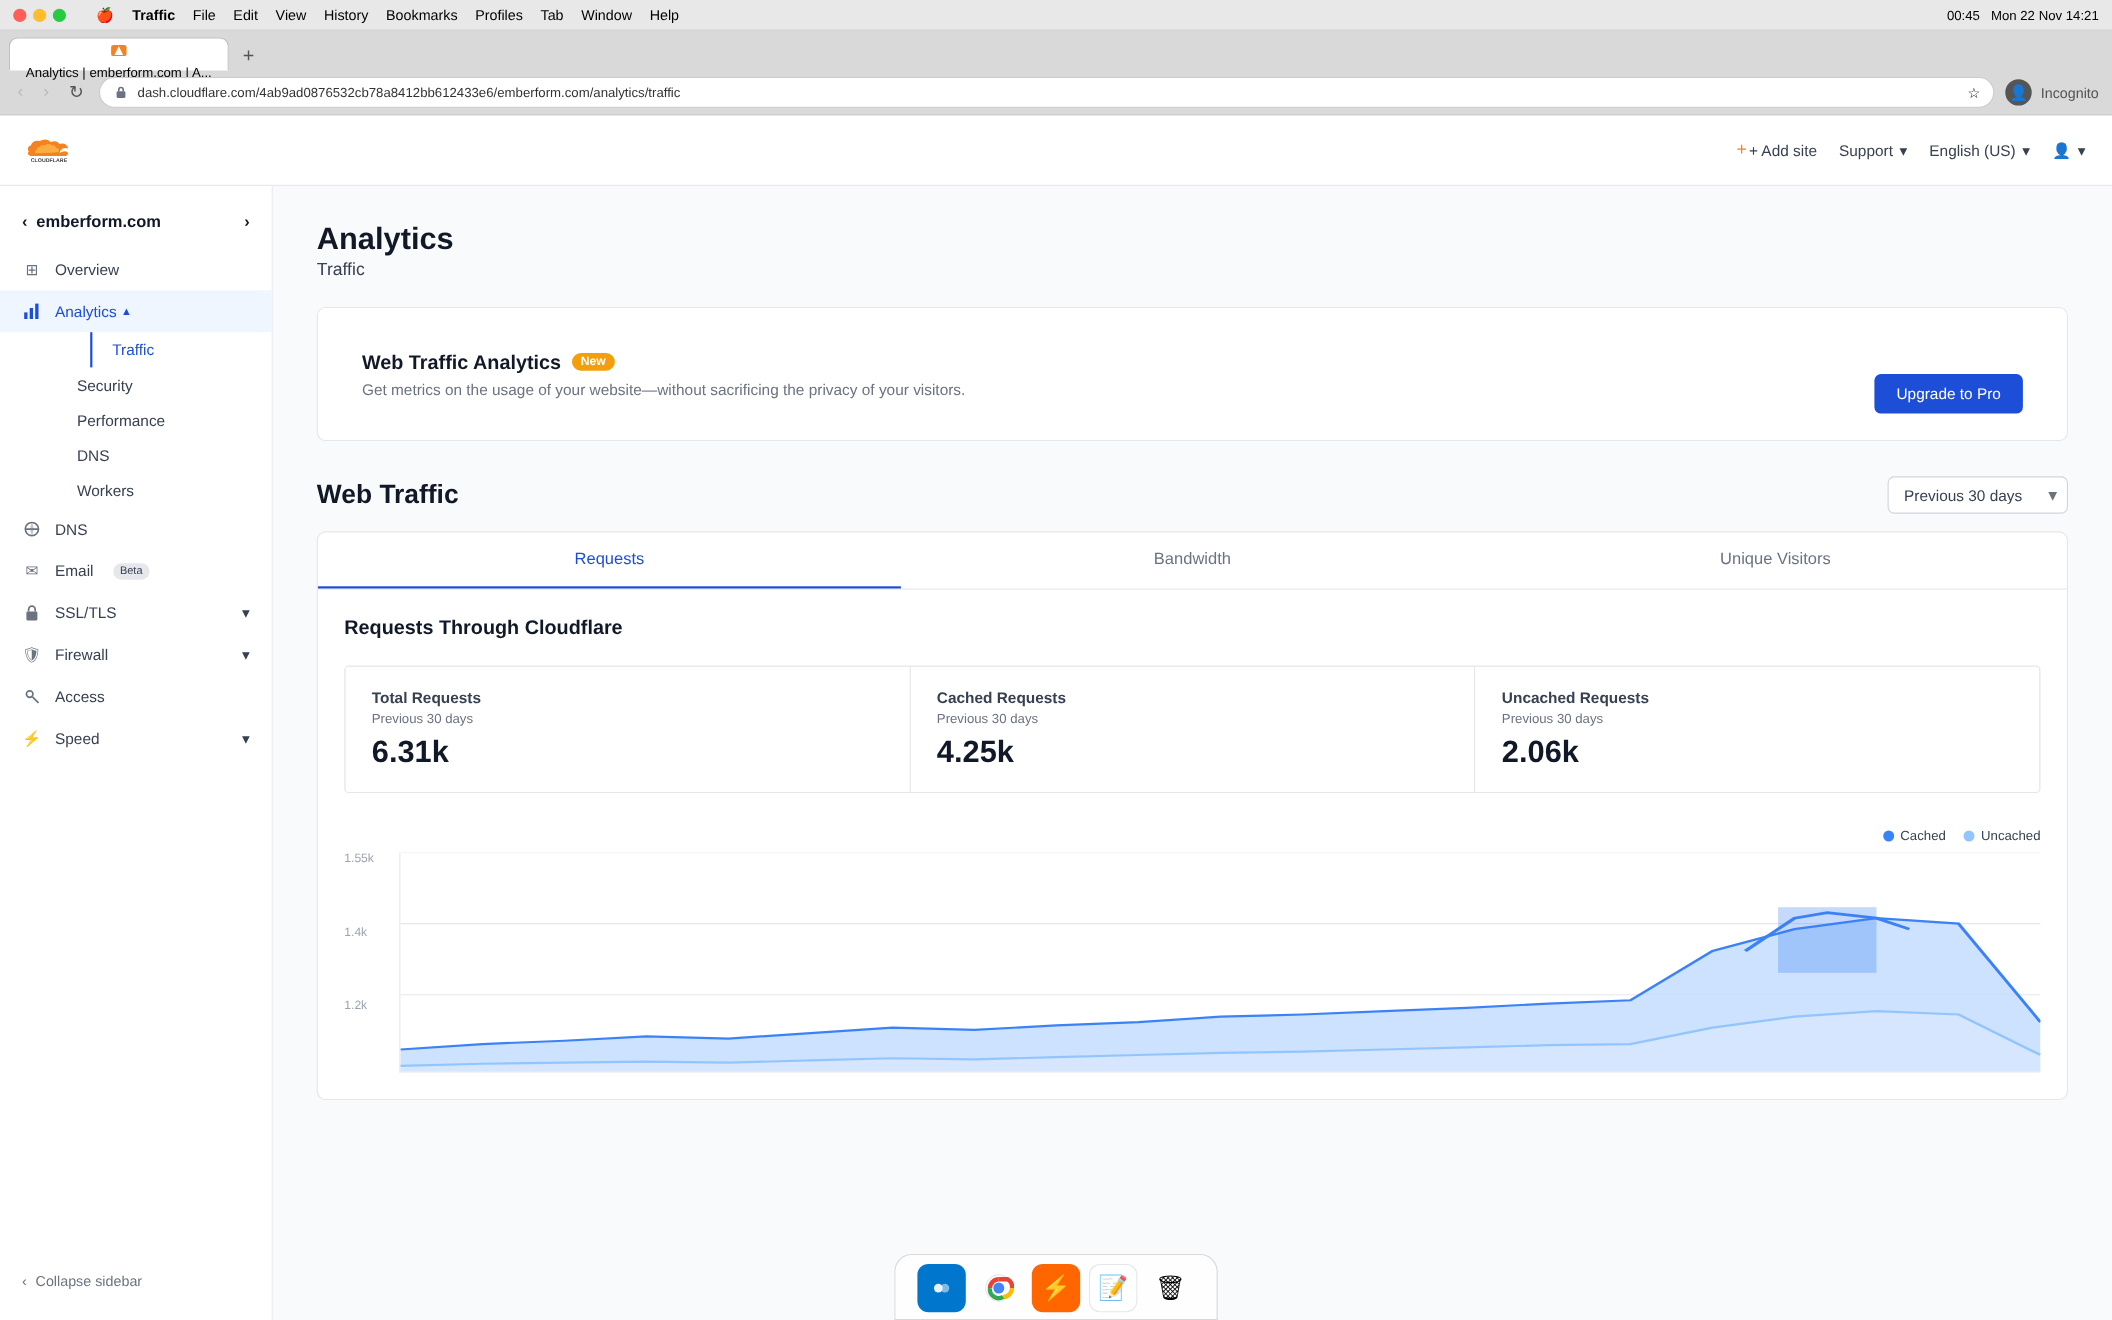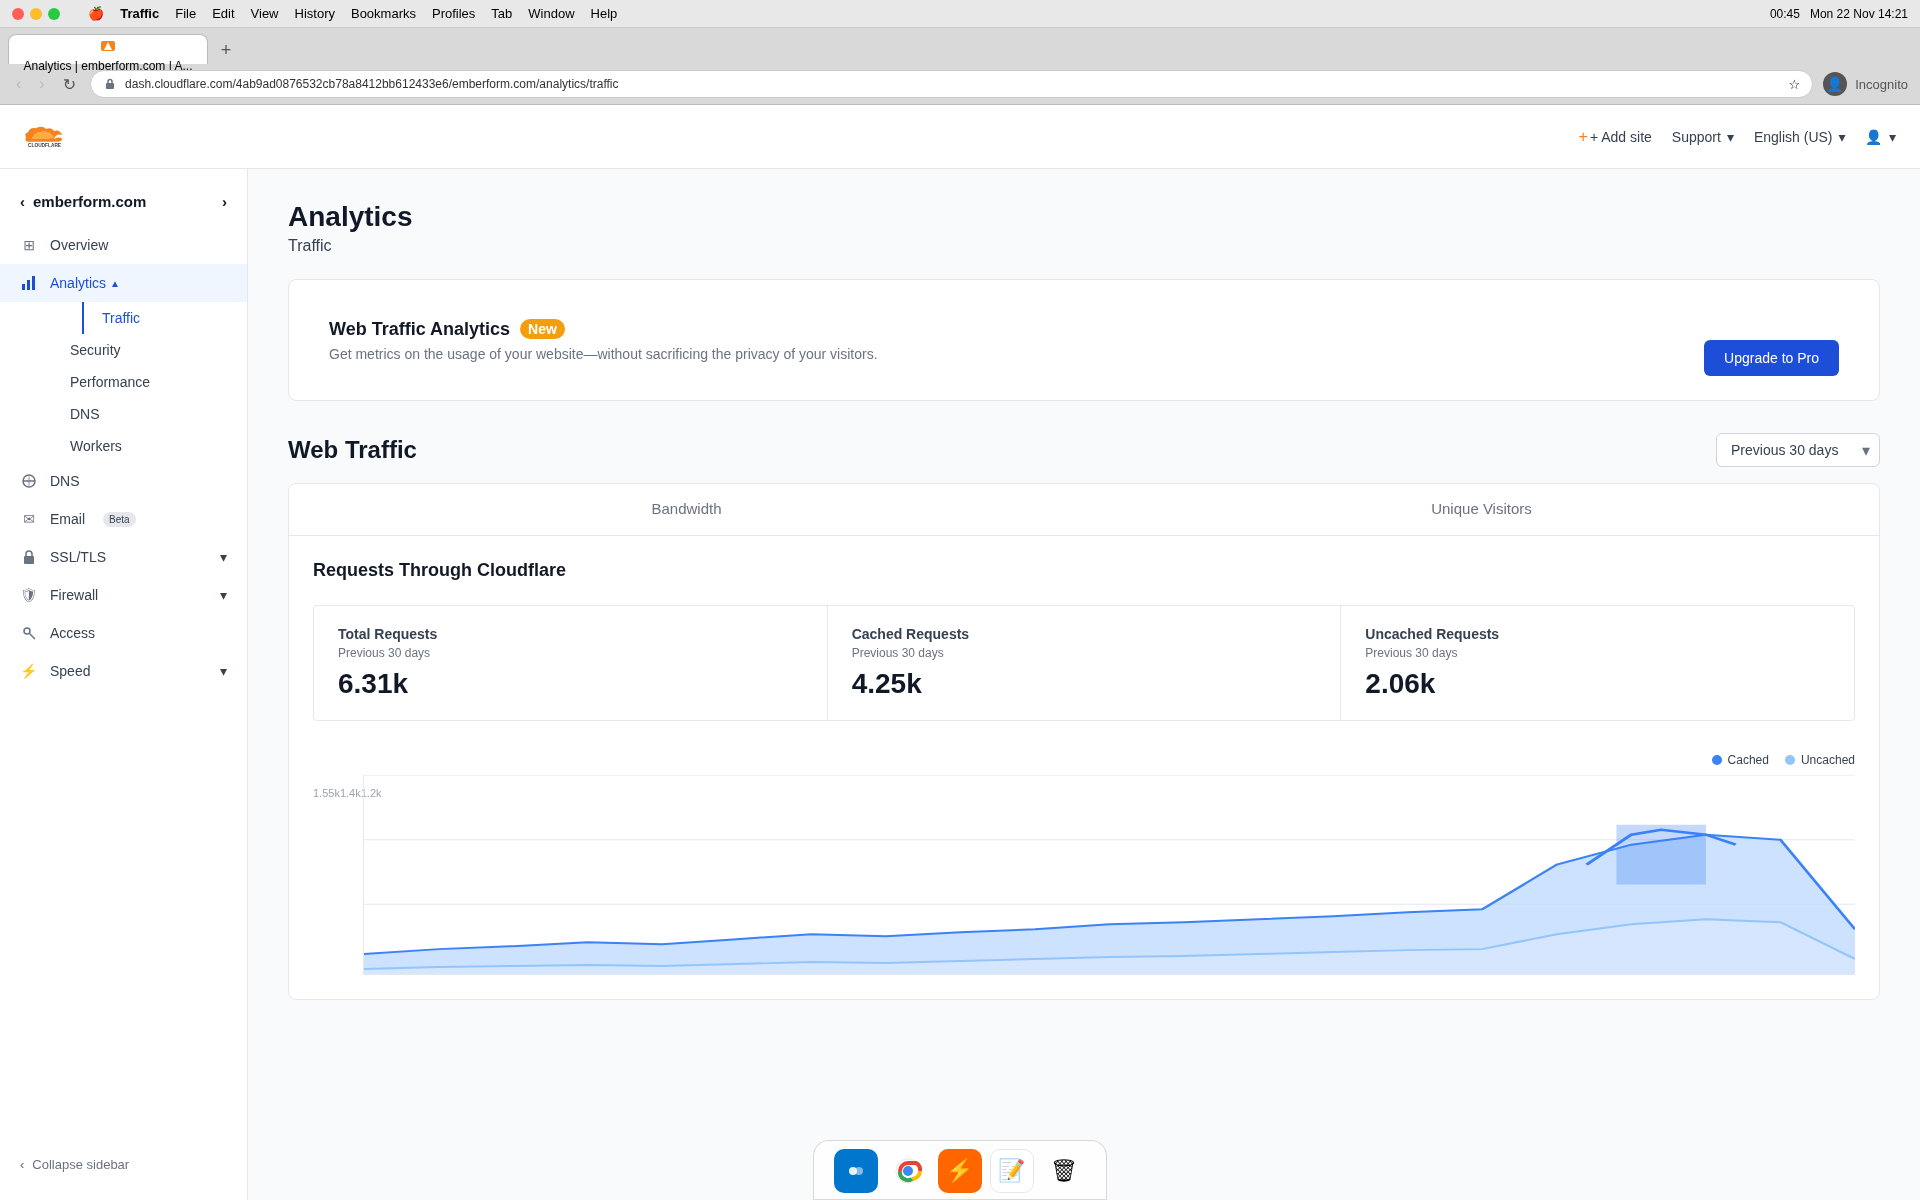--- a/index.html
+++ b/index.html
@@ -175,21 +175,21 @@
       align-items: center;
       padding: 24px 40px;
       margin-bottom: 32px;
       gap: 24px;
     }
     .promo-content { flex: 1; }
     .promo-title { font-size: 18px; font-weight: 600; color: #111827; display: flex; align-items: center; gap: 10px; }
     .new-badge {
       background: #f59e0b;
       color: #fff;
-      font-size: 14px;
+      font-size: 11px;
       font-weight: 600;
       padding: 2px 8px;
       border-radius: 12px;
     }
     .promo-desc { font-size: 14px; color: #6b7280; margin-top: 6px; }
     .upgrade-btn {
       background: #1d4ed8;
       color: #fff;
       border: none;
       border-radius: 6px;
@@ -296,24 +296,24 @@
     .chart-container {
       position: relative;
       height: 200px;
       border-bottom: 1px solid #e5e7eb;
       border-left: 1px solid #e5e7eb;
       margin-left: 50px;
     }
     .chart-y-labels {
       position: absolute;
       left: 0;
-      top: 12px;
+      top: 0;
       height: 200px;
       display: flex;
-      flex-direction: row;
+      flex-direction: column;
       justify-content: space-between;
       font-size: 11px;
       color: #9ca3af;
       width: 48px;
       text-align: left;
       padding-right: 8px;
     }
     .chart-svg { width: 100%; height: 100%; }
 
     
@@ -557,20 +557,23 @@
             <option>Previous 24 hours</option>
             <option>Previous 7 days</option>
             <option selected="">Previous 30 days</option>
             <option>Previous 3 months</option>
           </select>
         </div>
       </div>
 
       <div class="tabs">
         <div class="tab-headers">
+          <div class="tab-header active">
+            <span>Requests</span>
+          </div>
           <div class="tab-header">
             <span>Bandwidth</span>
           </div>
           <div class="tab-header">
             <span>Unique Visitors</span>
           </div>
         </div>
 
         <div class="tab-content">
           <h3 class="content-title">Requests Through Cloudflare</h3>

